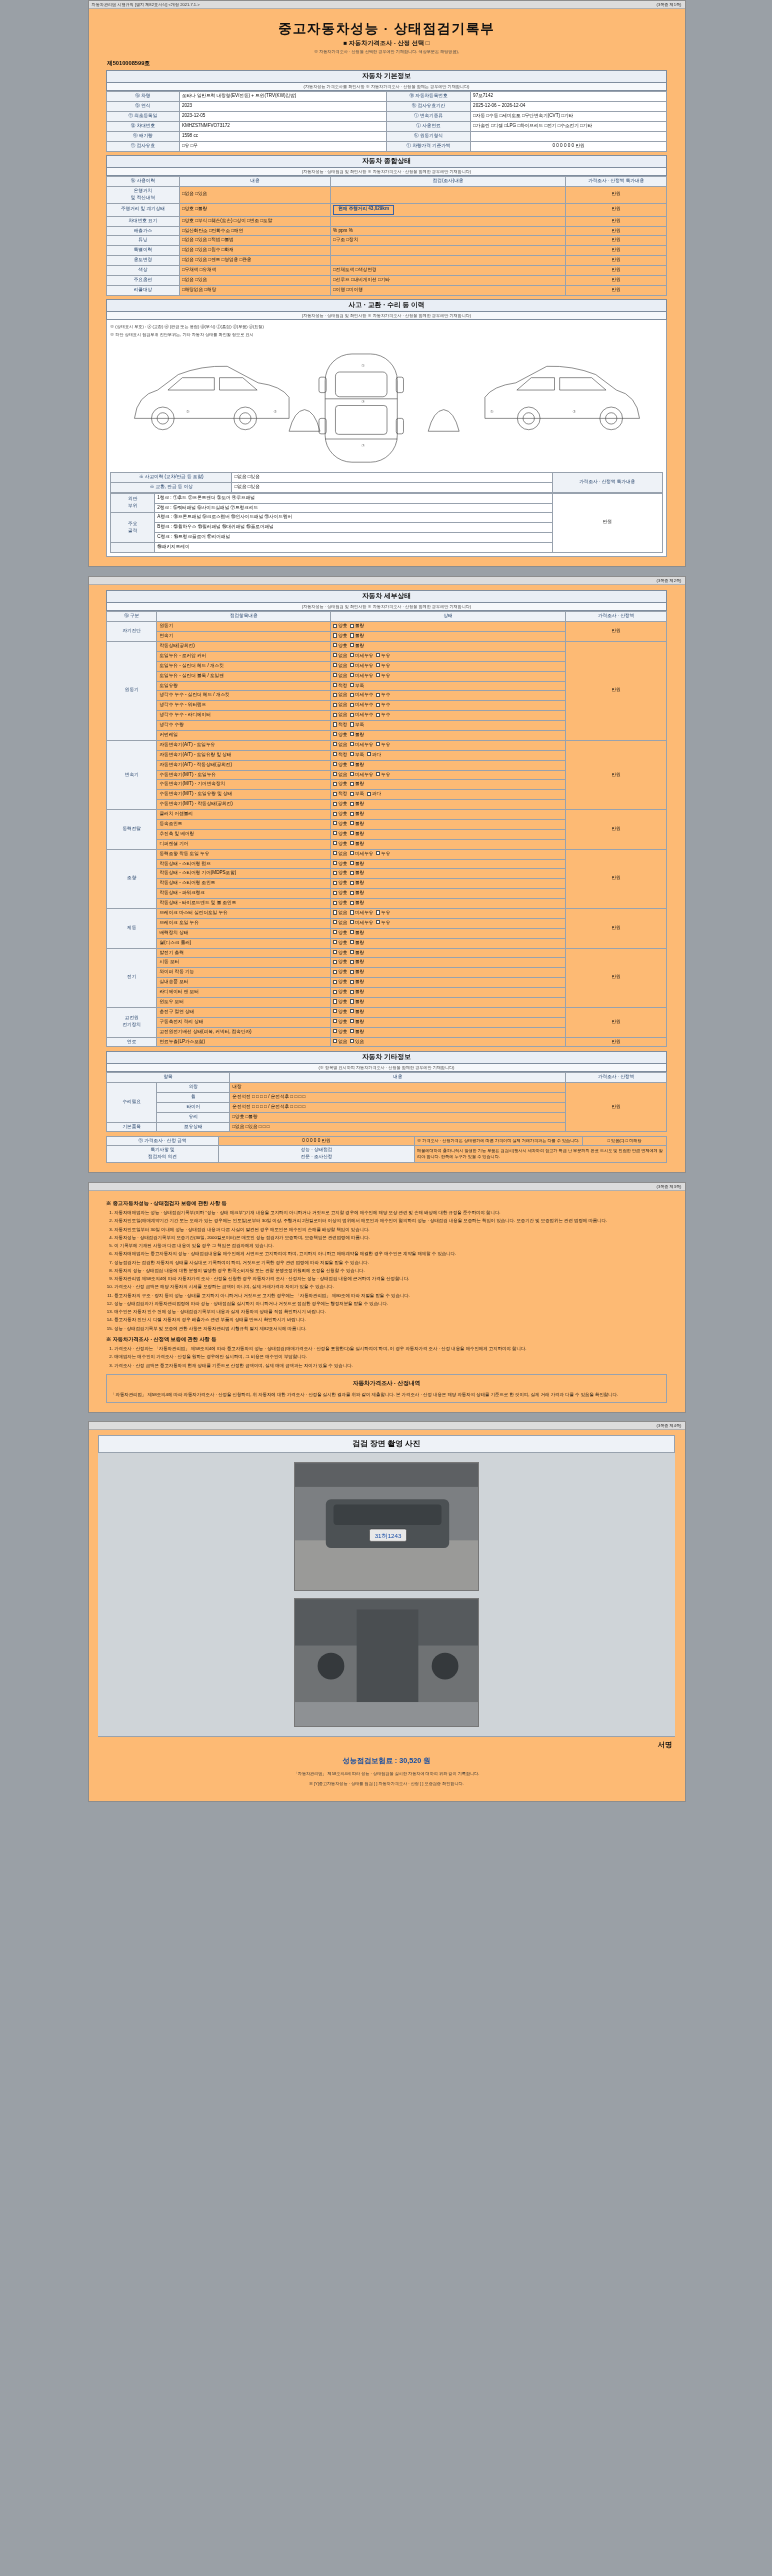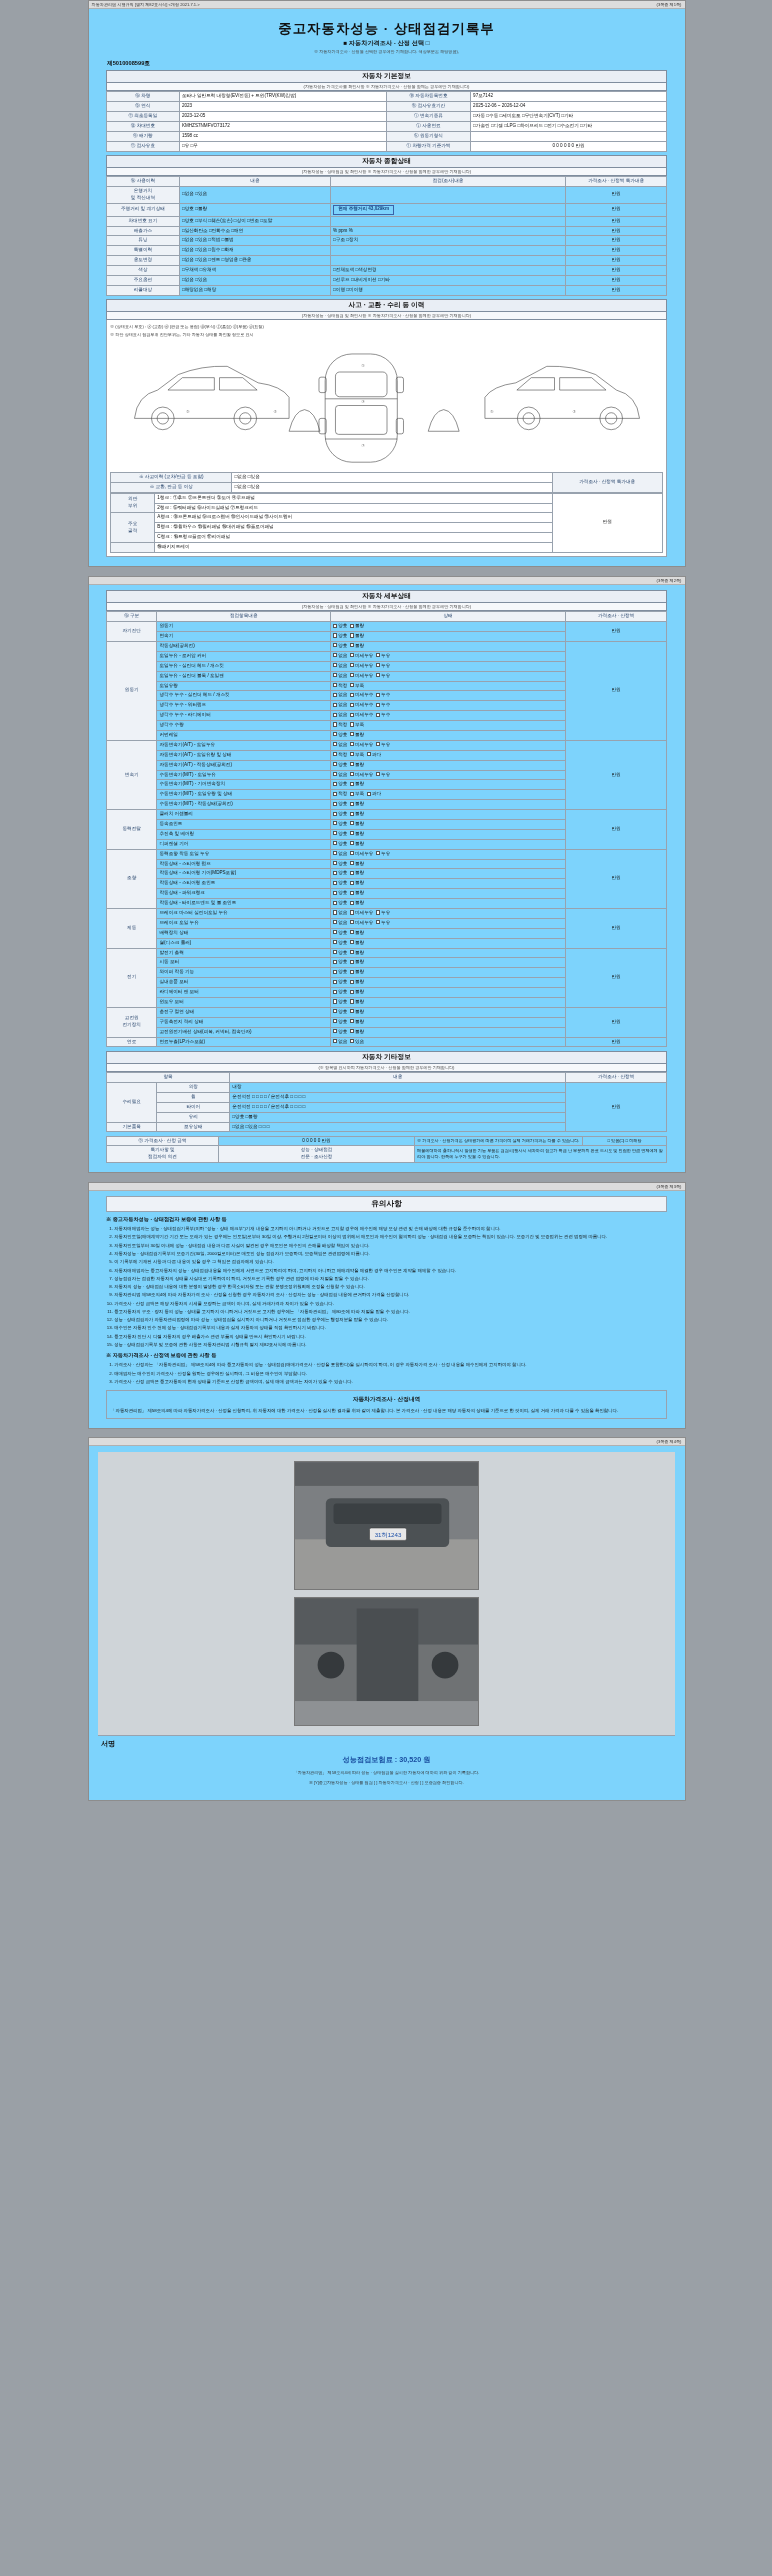--- a/index.html
+++ b/index.html
@@ -7,21 +7,21 @@
   body {
     width:773px;
     background:#9aa0a6;
     font-family:"Liberation Sans", sans-serif;
     font-size:5.7px;
     color:#111;
   }
   .page {
     width:598px;
     margin:0 auto 8.2px auto;
-    background:#7dd3fc;
+    background:#fdba74;
     border:0.5px solid #8d8d8d;
     padding:0;
   }
   .page-top-strip {
     background:#dcdcdc;
     border-bottom:0.5px solid #b0b0b0;
     font-size:4.1px;
     padding:1px 3.1px;
     display:flex;
     justify-content:space-between;
@@ -112,21 +112,21 @@
   .notice-title { text-align:center; font-weight:bold; font-size:7.7px; border:0.5px solid #98a2ae; background:#eef2f7; padding:2.1px; margin-bottom:4.1px;}
   .notice-h { font-weight:bold; font-size:5.2px; margin:4.1px 0 2.1px 0; }
   ol.notice { margin:0 0 0 8.2px; padding:0; font-size:4.4px; line-height:1.65; }
   ol.notice li { margin-bottom:1px; }
   .note-box { border:0.5px solid #98a2ae; padding:4.1px; font-size:4.4px; line-height:1.6; margin-top:5.2px;}
   .note-box .nb-title { text-align:center; font-weight:bold; font-size:5.7px; margin-bottom:2.1px;}
 
   .photo-title { text-align:center; font-weight:bold; font-size:7.7px; border:0.5px solid #98a2ae; background:#eef2f7; padding:2.6px; }
   .photos { background:#cfd4d8; padding:9.3px 0; display:flex; flex-direction:column; align-items:center; gap:7.2px;}
   .photo { width:185px; height:129px; border:0.5px solid #777; overflow:hidden; position:relative; background:#6e7073;}
-  .sign-title { text-align:left; font-weight:bold; font-size:7.2px; padding:3.1px; border-top:0.5px solid #98a2ae;}
+  .sign-title { text-align:right; font-weight:bold; font-size:7.2px; padding:3.1px; border-top:0.5px solid #98a2ae;}
   .fee-line { text-align:center; font-weight:bold; font-size:7.2px; color:#1a4fa0; padding:2.1px 0 5.2px 0;}
   .foot-note { text-align:center; font-size:4.1px; color:#333; line-height:1.6; padding-bottom:4.1px;}
 </style>
 </head>
 <body>
 
 <div class="page">
   <div class="page-top-strip">
     <span>자동차관리법 시행규칙 [별지 제82호서식] &lt;개정 2021.7.1.&gt;</span>
     <span>(3쪽중 제1쪽)</span>
@@ -651,21 +651,20 @@
     </table>
   </div>
 </div>
 
 <div class="page">
   <div class="page-top-strip">
     <span></span>
     <span>(3쪽중 제3쪽)</span>
   </div>
   <div class="page-inner">
-    <div class="notice-title">유의사항</div>
     <div class="notice-h">※ 중고자동차성능 · 상태점검자 보증에 관한 사항 등</div>
     <ol class="notice" id="notice-list-1">
         <li>자동차매매업자는 성능 · 상태점검기록부(이하 "성능 · 상태 체크부")기재 내용을 고지하지 아니하거나 거짓으로 고지할 경우에 매수인에 해당 보상 관련 및 손해 배상에 대한 규정을 준수하여야 합니다.</li>
         <li>자동차인도일(매매계약기간 기간 또는 오래가 있는 경우에는 인도일)로부터 30일 이상, 주행거리 2천킬로미터 이상의 범위에서 매도인과 매수인이 협의하여 성능 · 상태점검 내용을 보증하는 책임이 있습니다. 보증기간 및 보증범위는 관련 법령에 따릅니다.</li>
         <li>자동차인도일부터 30일 이내에 성능 · 상태점검 내용과 다른 사실이 발견된 경우 매도인은 매수인의 손해를 배상할 책임이 있습니다.</li>
         <li>자동차성능 · 상태점검기록부의 보증기간(30일, 2000킬로미터)은 매도인 성능 점검자가 보증하며, 보증책임은 관련법령에 따릅니다.</li>
         <li>이 기록부에 기재된 사항과 다른 내용이 있을 경우 그 책임은 점검자에게 있습니다.</li>
         <li>자동차매매업자는 중고자동차의 성능 · 상태점검내용을 매수인에게 서면으로 고지하여야 하며, 고지하지 아니하고 매매계약을 체결한 경우 매수인은 계약을 해제할 수 있습니다.</li>
         <li>성능점검자는 점검한 자동차의 상태를 사실대로 기록하여야 하며, 거짓으로 기록한 경우 관련 법령에 따라 처벌을 받을 수 있습니다.</li>
         <li>자동차의 성능 · 상태점검 내용에 대한 분쟁이 발생한 경우 한국소비자원 또는 관할 분쟁조정위원회에 조정을 신청할 수 있습니다.</li>
@@ -689,20 +688,21 @@
     </div>
   </div>
 </div>
 
 <div class="page">
   <div class="page-top-strip">
     <span></span>
     <span>(3쪽중 제4쪽)</span>
   </div>
   <div class="page-inner" style="padding-left:9.3px;padding-right:9.3px;">
+    <div class="photo-title">검검 장면 촬영 사진</div>
     <div class="photos">
       <div class="photo">
         <svg width="185" height="129" viewBox="0 0 360 250" style="font-size:11px">
           <rect width="360" height="250" fill="#7c7f82"></rect>
           <rect x="0" y="150" width="360" height="100" fill="#9a9a98"></rect>
           <rect x="60" y="70" width="240" height="95" rx="10" fill="#4c5154"></rect>
           <rect x="75" y="80" width="210" height="40" rx="6" fill="#3b4043"></rect>
           <rect x="145" y="128" width="72" height="24" rx="3" fill="#e8e8e8" stroke="#333"></rect>
           <text x="181" y="145" font-size="12" text-anchor="middle" fill="#1b4fa8" font-family="Liberation Sans">31허1243</text>
           <rect x="0" y="0" width="360" height="46" fill="#5d6063"></rect>

